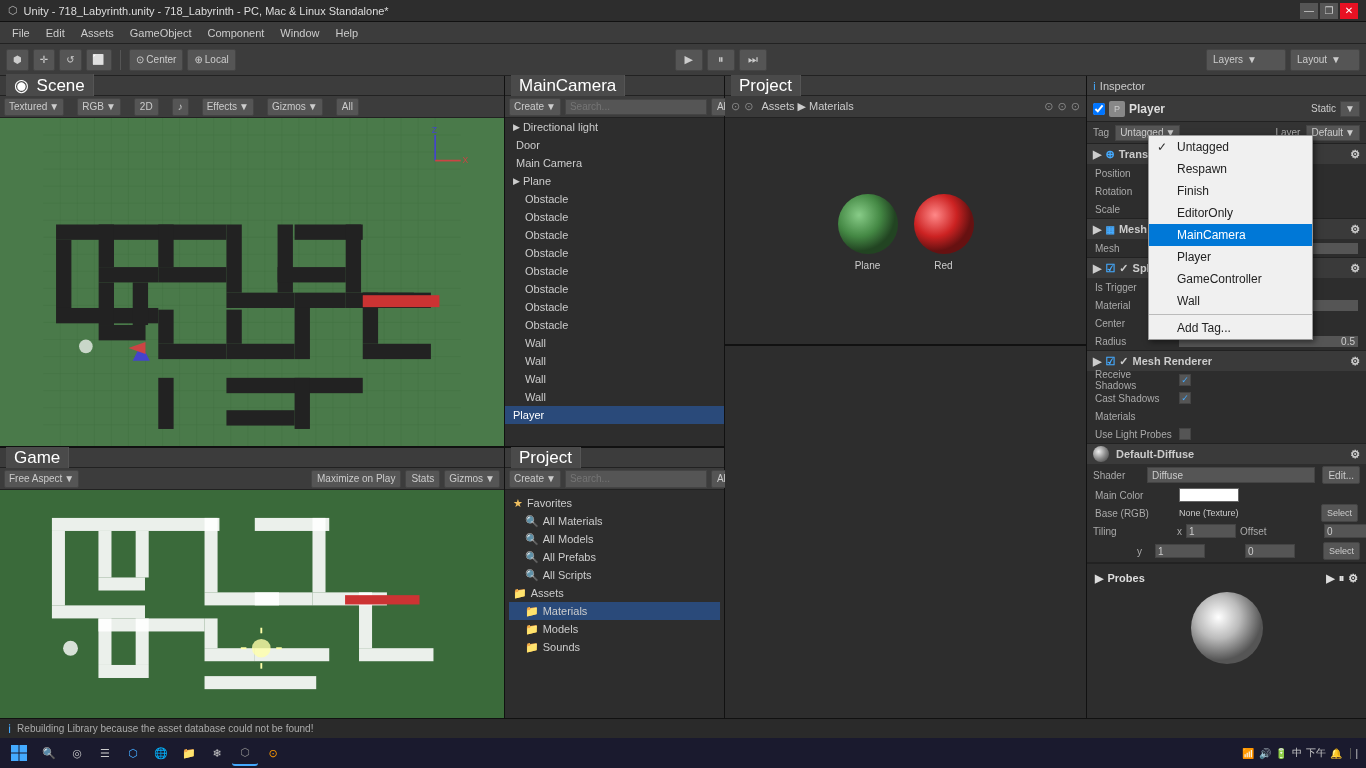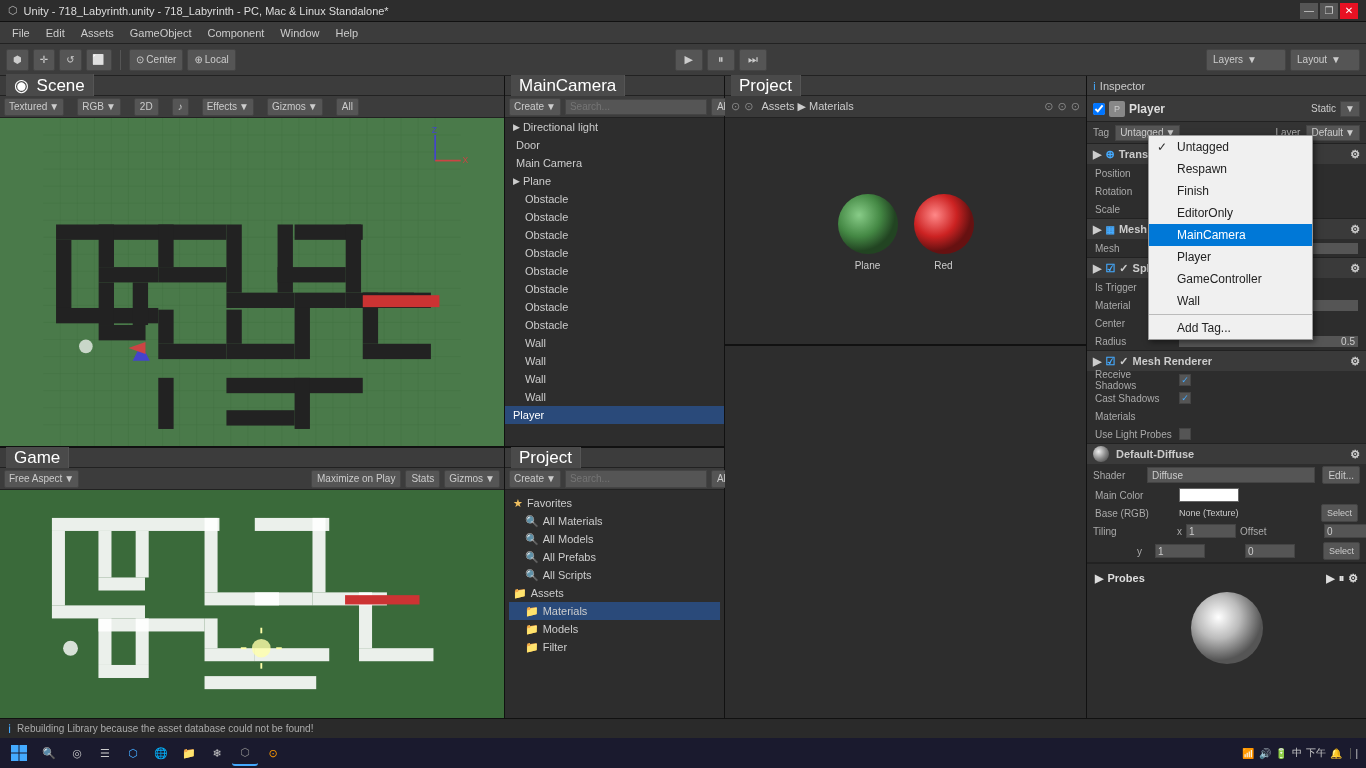--- a/index.html
+++ b/index.html
@@ -857,21 +857,21 @@
           <div class="p-item selected" style="padding-left:16px;">
             <span class="p-icon p-folder">📁</span>
             <span>Materials</span>
           </div>
           <div class="p-item" style="padding-left:16px;">
             <span class="p-icon p-folder">📁</span>
             <span>Models</span>
           </div>
           <div class="p-item" style="padding-left:16px;">
             <span class="p-icon p-folder">📁</span>
-            <span>Filter</span>
+            <span>Sounds</span>
           </div>
         </div>
       </div>
     </div>
   </div>
 
   <div id="right-area" style="flex:1; display:flex; flex-direction:column; max-width:380px;">
 
     <div id="assets-area" style="height:270px; border-bottom:2px solid #111; display:flex; flex-direction:column;">
       <div class="panel-header">

